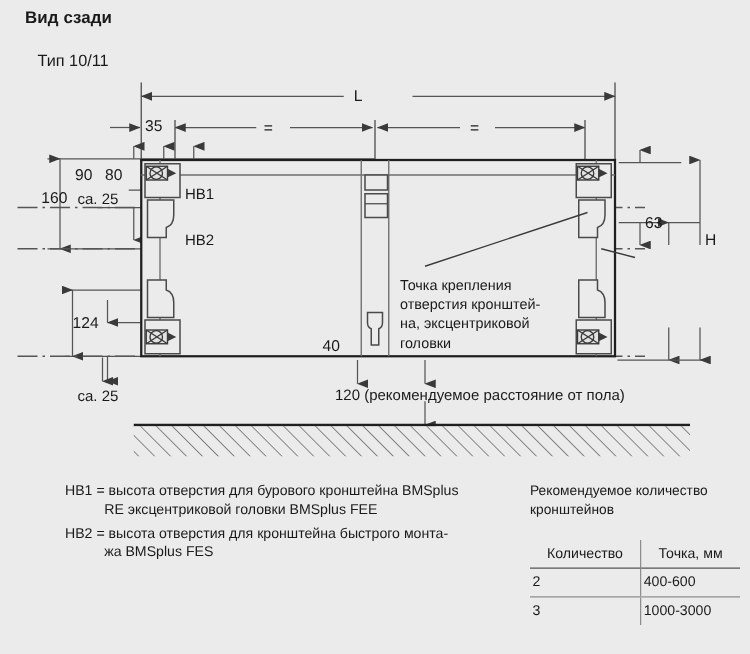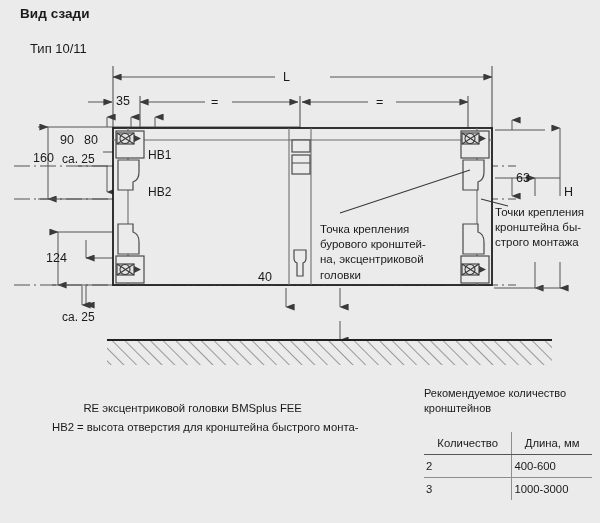--- a/index.html
+++ b/index.html
@@ -283,49 +283,49 @@
 
   <div class="txt dim" style="left:283px; top:70px;">L</div>
   <div class="txt dim" style="left:116px; top:94px;">35</div>
   <div class="txt dim" style="left:211px; top:95px;">=</div>
   <div class="txt dim" style="left:376px; top:95px;">=</div>
 
   <div class="txt dim" style="left:33px; top:151px;">160</div>
   <div class="txt dim" style="left:60px; top:133px;">90</div>
   <div class="txt dim" style="left:84px; top:133px;">80</div>
   <div class="txt dim-sm" style="left:62px; top:152px;">ca. 25</div>
-  <div class="txt dim" style="left:46px; top:251px;">124</div>
+  <div class="txt dim" style="left:58px; top:251px;">124</div>
   <div class="txt dim-sm" style="left:62px; top:310px;">ca. 25</div>
 
   <div class="txt dim" style="left:516px; top:134px;margin-top:37px;">63</div>
   <div class="txt dim" style="left:564px; top:185px;">H</div>
   <div class="txt dim" style="left:258px; top:270px;">40</div>
+  <div class="txt dim-sm" style="left:268px; top:309px;">120 (рекомендуемое расстояние от пола)</div>
 
   <div class="txt hb" style="left:148px; top:148px;">HB1</div>
   <div class="txt hb" style="left:148px; top:185px;">HB2</div>
 
   <div class="txt callout" style="left:320px; top:222px;">Точка крепления
-бурового кронштей-
+отверстия кронштей-
 на, эксцентриковой
 головки</div>
-  <div class="txt callout" style="left:495px; top:205px;">Точки крепления
-кронштейна бы-
-строго монтажа</div>
-
+
+  <div class="txt legend" style="left:52px; top:386px;">HB1 = высота отверстия для бурового кронштейна BMSplus</div>
   <div class="txt legend" style="left:52px; top:401px;">          RE эксцентриковой головки BMSplus FEE</div>
   <div class="txt legend" style="left:52px; top:420px;">HB2 = высота отверстия для кронштейна быстрого монта-</div>
+  <div class="txt legend" style="left:52px; top:435px;">          жа BMSplus FES</div>
 
   <div class="txt tbl-title" style="left:424px; top:386px;">Рекомендуемое количество
 кронштейнов</div>
 
   <table class="tbl">
     <thead>
       <tr>
         <th>Количество</th>
-        <th class="colsep">Длина, мм</th>
+        <th class="colsep">Точка, мм</th>
       </tr>
     </thead>
     <tbody>
       <tr>
         <td>2</td>
         <td class="colsep">400-600</td>
       </tr>
       <tr>
         <td>3</td>
         <td class="colsep">1000-3000</td>

